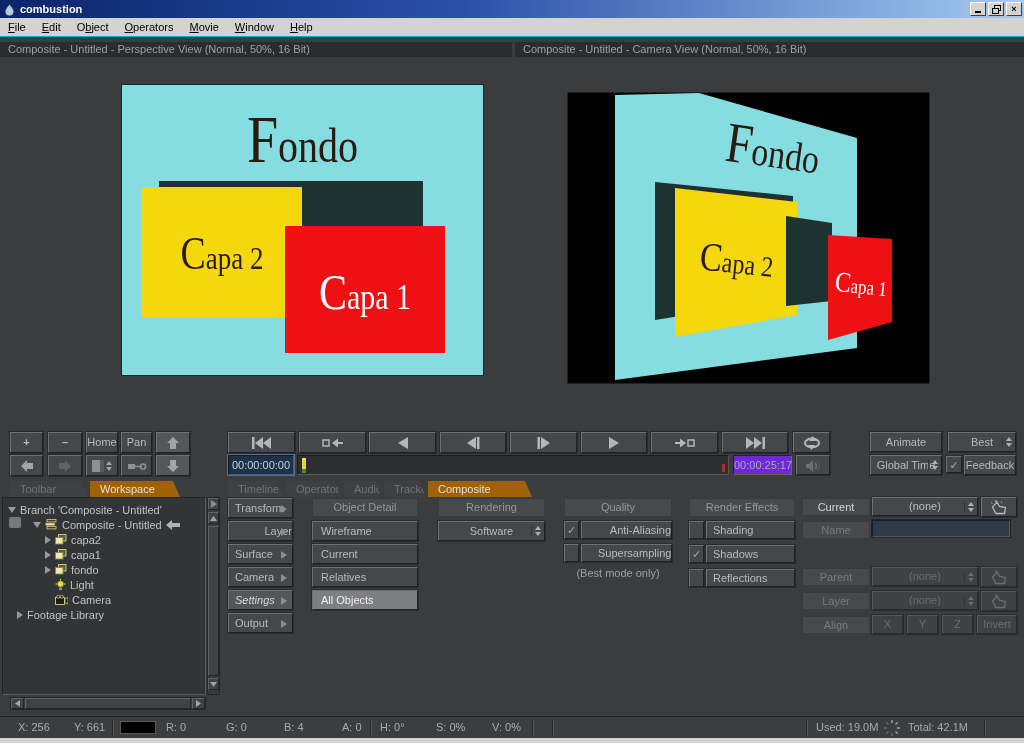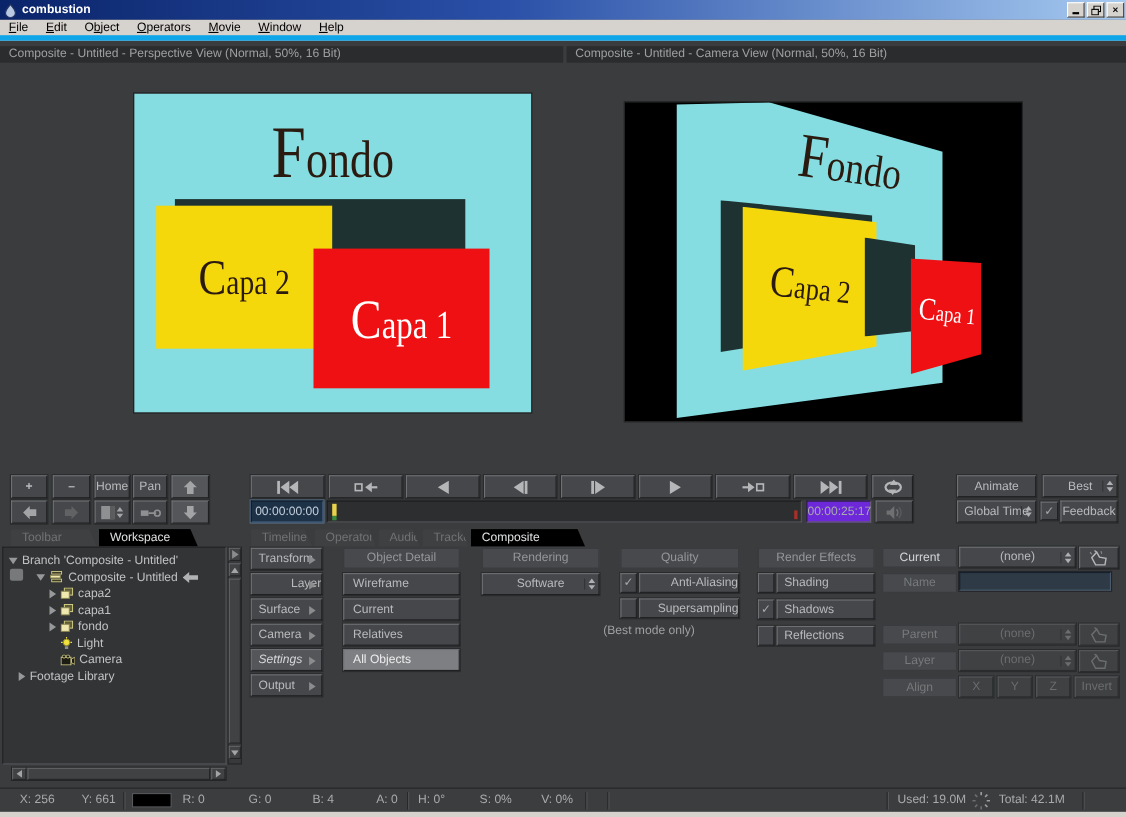--- a/index.html
+++ b/index.html
@@ -4,41 +4,41 @@
 <style>
   html,body{margin:0;padding:0}
   body{width:1024px;height:743px;position:relative;overflow:hidden;background:#3a3c3e;
        font-family:"Liberation Sans",sans-serif;font-size:11px;color:#b6b8ba;}
   .abs{position:absolute;box-sizing:border-box}
   
   .titlebar{left:0;top:0;width:1024px;height:18px;background:linear-gradient(90deg,#0a246a 0%,#2a50a8 45%,#a6caf0 100%);display:flex;align-items:center;padding-left:3px}
   .title-text{color:#fff;font-weight:bold;margin-left:4px}
   .winbtns{position:absolute;right:2px;top:2px;display:flex;gap:2px}
   .winbtn{width:16px;height:14px;background:#d6d3ce;border:1px solid;border-color:#fff #404040 #404040 #fff;display:flex;align-items:center;justify-content:center;font-size:9px;color:#000;font-weight:bold;box-sizing:border-box}
-  .menubar{left:0;top:18px;width:1024px;height:19px;background:#d6d3ce;border-bottom:5px solid #0ea5e9;display:flex;align-items:center;color:#000}
+  .menubar{left:0;top:18px;width:1024px;height:19px;background:#d6d3ce;border-bottom:1px solid #0ea5e9;display:flex;align-items:center;color:#000}
   .menu-item{padding:0 8px;line-height:18px}
   
   .vp-header{top:42px;height:15px;background:#2b2c2d;color:#9da0a1;line-height:15px;padding-left:8px}
   .vp{overflow:hidden;outline:1px solid #212223}
   .deco{font-family:"Liberation Serif",serif;white-space:nowrap}
   .deco::first-letter{font-size:1.4em}
   
   .b3{background:#45474a;border:1px solid;border-color:#6e7073 #1f2021 #1f2021 #6e7073;box-shadow:0 0 0 1px #2a2b2c;color:#b8babc;text-align:center;box-sizing:border-box}
   .b3.lite{background:#54565a;color:#d6d7d8}
   .b3.sel{background:#7d7f82;color:#ededee}
   .b3.dim{color:#6b6d6f;background:#3f4143;border-color:#57595c #2b2c2e #2b2c2e #57595c}
   .flatlbl{background:#47494c;border:1px solid #393a3c;color:#95979a;text-align:center;box-sizing:border-box}
   .flatlbl.bright{color:#d4d5d7}
   .flatlbl.dim2{color:#77797b}
   .tcfield{background:#1d3147;border:1px solid;border-color:#0f1c2b #46607c #46607c #0f1c2b;box-shadow:0 0 0 1px #5a7088;color:#c4cfdc;text-align:center;line-height:18px}
   .endfield{background:#6d28d9;border:1px solid;border-color:#202122 #606264 #606264 #202122;color:#a8aaac;text-align:center;line-height:18px}
   .slider{background:#2c2e30;border:1px solid;border-color:#1b1c1d #55575a #55575a #1b1c1d}
   
   .tab{top:481px;height:16px;line-height:16px;padding:0 10px;clip-path:polygon(0 0,calc(100% - 7px) 0,100% 100%,0 100%)}
-  .tab.on{background:#000000;color:#dfe0e1}
+  .tab.on{background:#a16207;color:#dfe0e1}
   .tab.off{background:#3e4042;color:#707274}
   
   .treepanel{left:2px;top:497px;width:204px;height:198px;background:#323436;border:1px solid;border-color:#232425 #55575a #55575a #232425}
   .trow{display:flex;align-items:center;height:15px;gap:4px;color:#c0c2c4;white-space:nowrap}
   .tri-d{width:0;height:0;border-left:4px solid transparent;border-right:4px solid transparent;border-top:6px solid #96989a;display:inline-block}
   .tri-r{width:0;height:0;border-top:4px solid transparent;border-bottom:4px solid transparent;border-left:6px solid #96989a;display:inline-block}
   .tri-r.dark{border-left-color:#8a8c8e}
   .spin{position:absolute;right:3px;top:50%;transform:translateY(-50%);display:flex;flex-direction:column;align-items:center;gap:2px;padding-left:3px;border-left:1px solid #333436}
   .spin i{display:block;width:0;height:0;border-left:3px solid transparent;border-right:3px solid transparent}
   .spin i.u{border-bottom:4px solid #aeb0b2}
@@ -339,21 +339,21 @@
 <div class="abs b3" style="left:438px;top:521px;width:107px;height:20px;line-height:18px"><span>Software</span><span class="spin">
       <i class="u"></i>
       <i class="d"></i>
     </span></div>
 
 <div class="abs flatlbl" style="left:564px;top:498px;width:108px;height:19px;line-height:17px">Quality</div>
 <div class="abs b3" style="left:564px;top:521px;width:15px;height:18px;line-height:17px;color:#a6a8aa">✓</div>
 <div class="abs b3" style="left:581px;top:521px;width:91px;height:18px;line-height:16px;text-align:right;padding-left:6px">Anti-Aliasing</div>
 <div class="abs b3" style="left:564px;top:544px;width:15px;height:18px;line-height:17px;color:#a6a8aa"></div>
 <div class="abs b3" style="left:581px;top:544px;width:91px;height:18px;line-height:16px;text-align:left;padding-left:16px">Supersampling</div>
-<div class="abs note" style="left:528px;top:567px;width:124px">(Best mode only)</div>
+<div class="abs note" style="left:556px;top:567px;width:124px">(Best mode only)</div>
 
 <div class="abs flatlbl" style="left:689px;top:498px;width:106px;height:19px;line-height:17px">Render Effects</div>
 <div class="abs b3" style="left:689px;top:521px;width:15px;height:18px;line-height:17px;color:#a6a8aa"></div>
 <div class="abs b3" style="left:706px;top:521px;width:89px;height:18px;line-height:16px;text-align:left;padding-left:6px">Shading</div>
 <div class="abs b3" style="left:689px;top:545px;width:15px;height:18px;line-height:17px;color:#a6a8aa">✓</div>
 <div class="abs b3" style="left:706px;top:545px;width:89px;height:18px;line-height:16px;text-align:left;padding-left:6px">Shadows</div>
 <div class="abs b3" style="left:689px;top:569px;width:15px;height:18px;line-height:17px;color:#a6a8aa"></div>
 <div class="abs b3" style="left:706px;top:569px;width:89px;height:18px;line-height:16px;text-align:left;padding-left:6px">Reflections</div>
 
 <div class="abs flatlbl bright" style="left:802px;top:498px;width:68px;height:18px;line-height:16px">Current</div>

